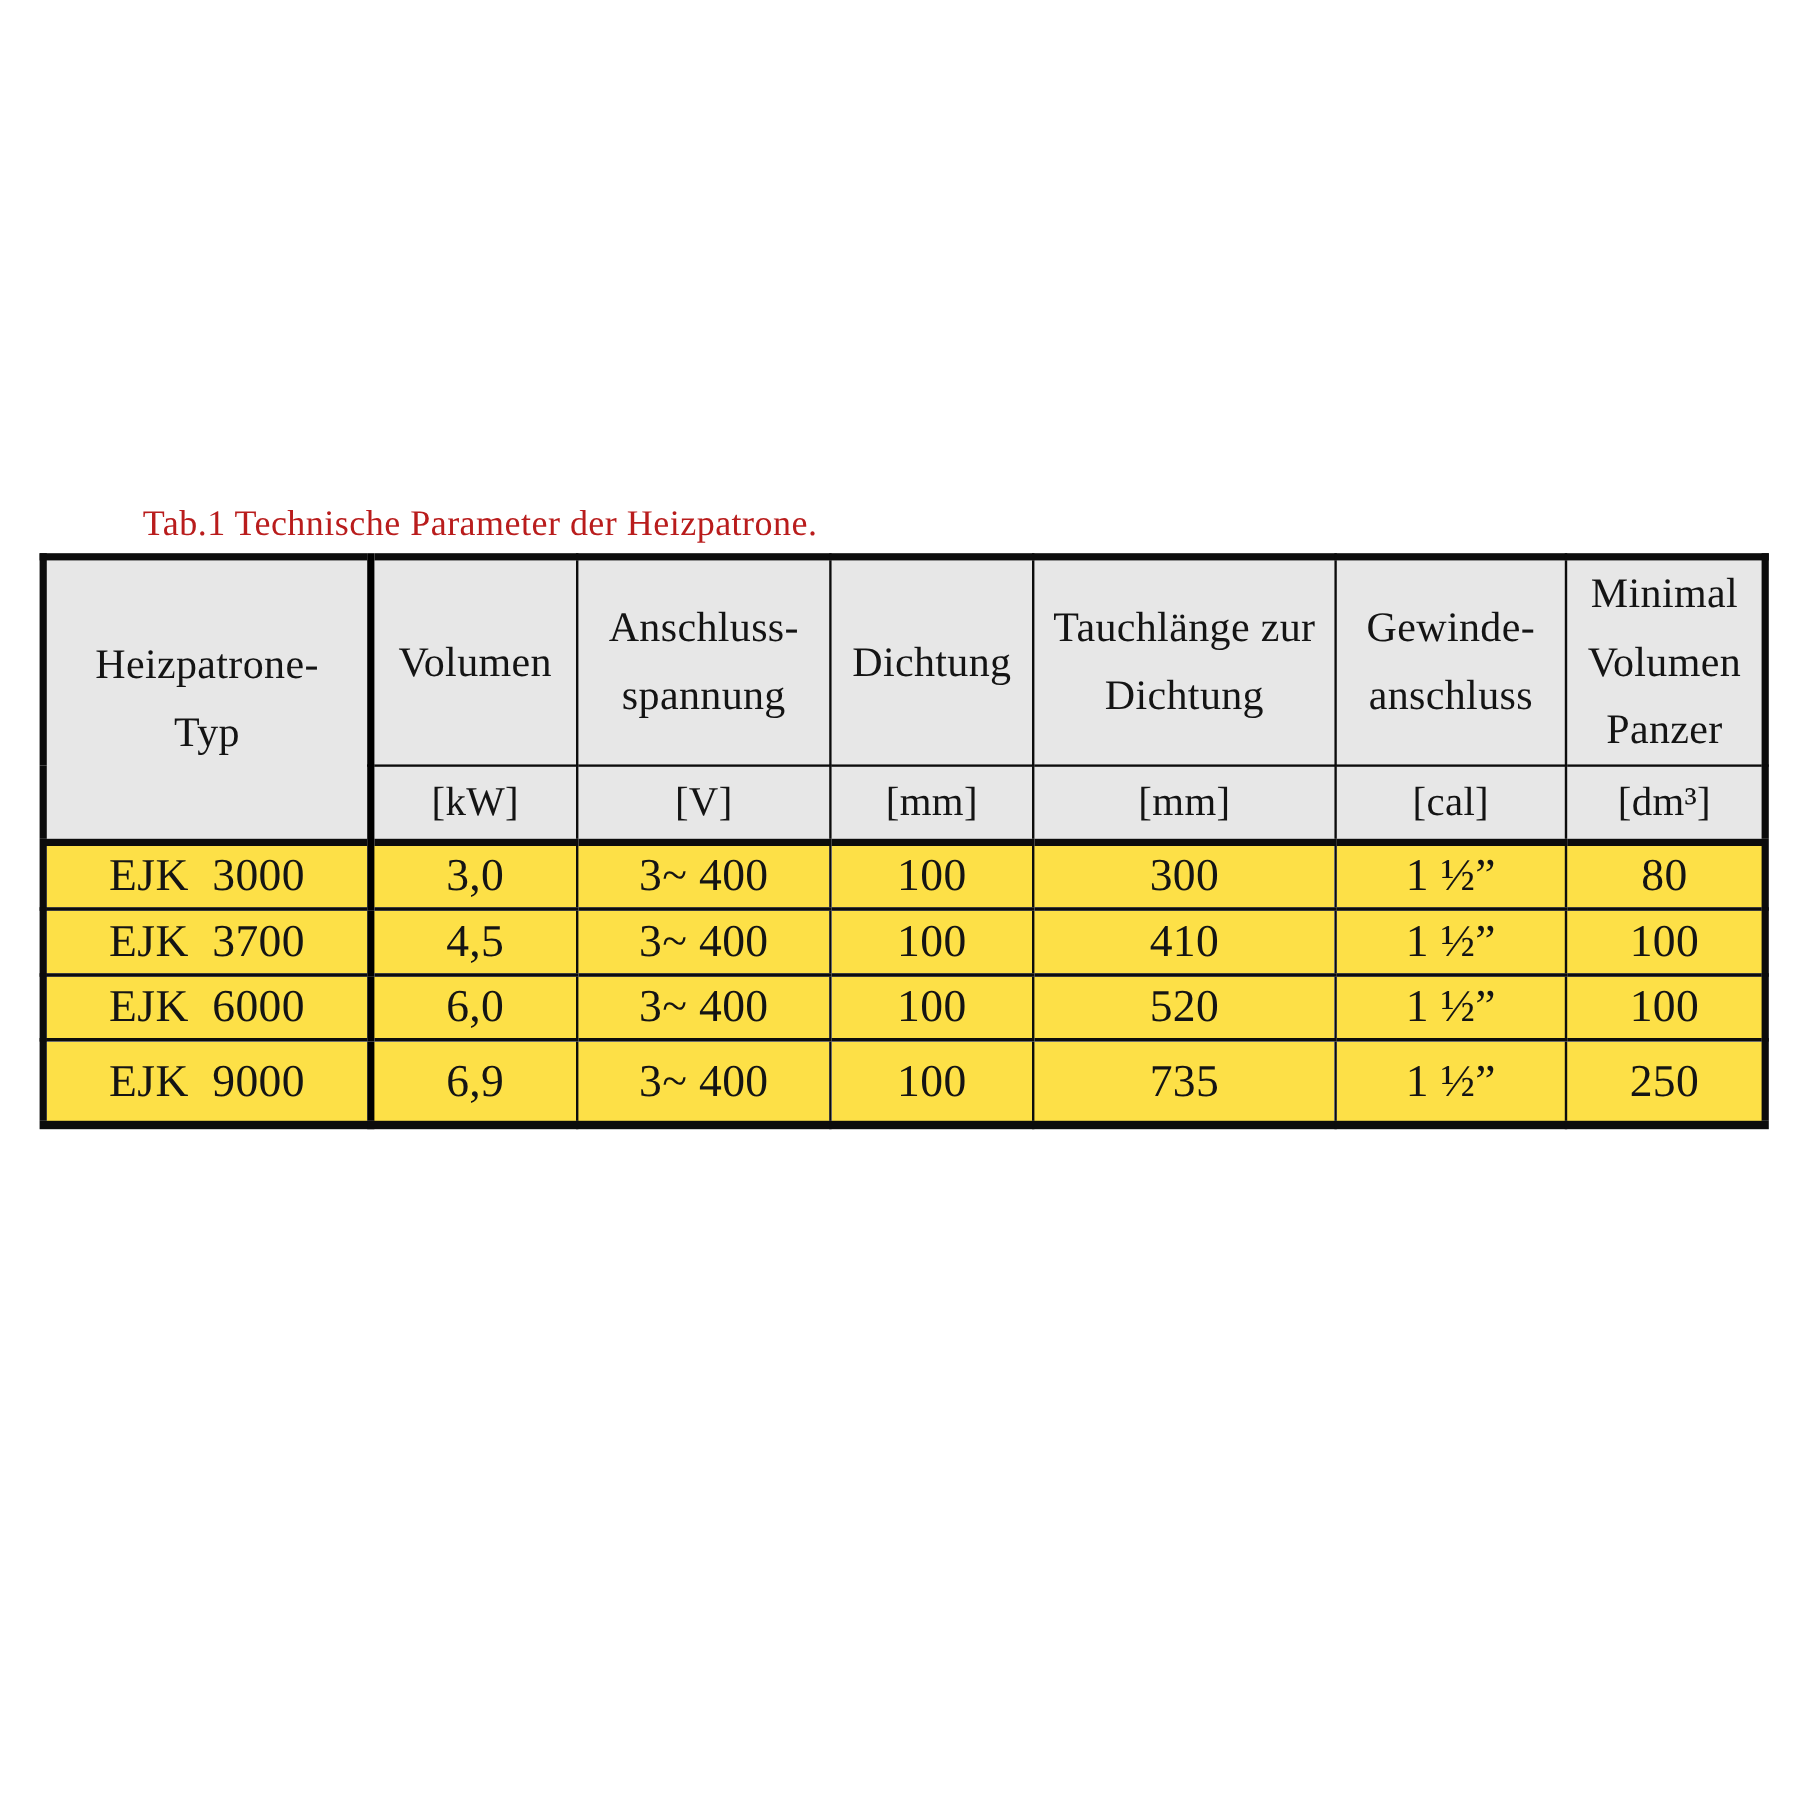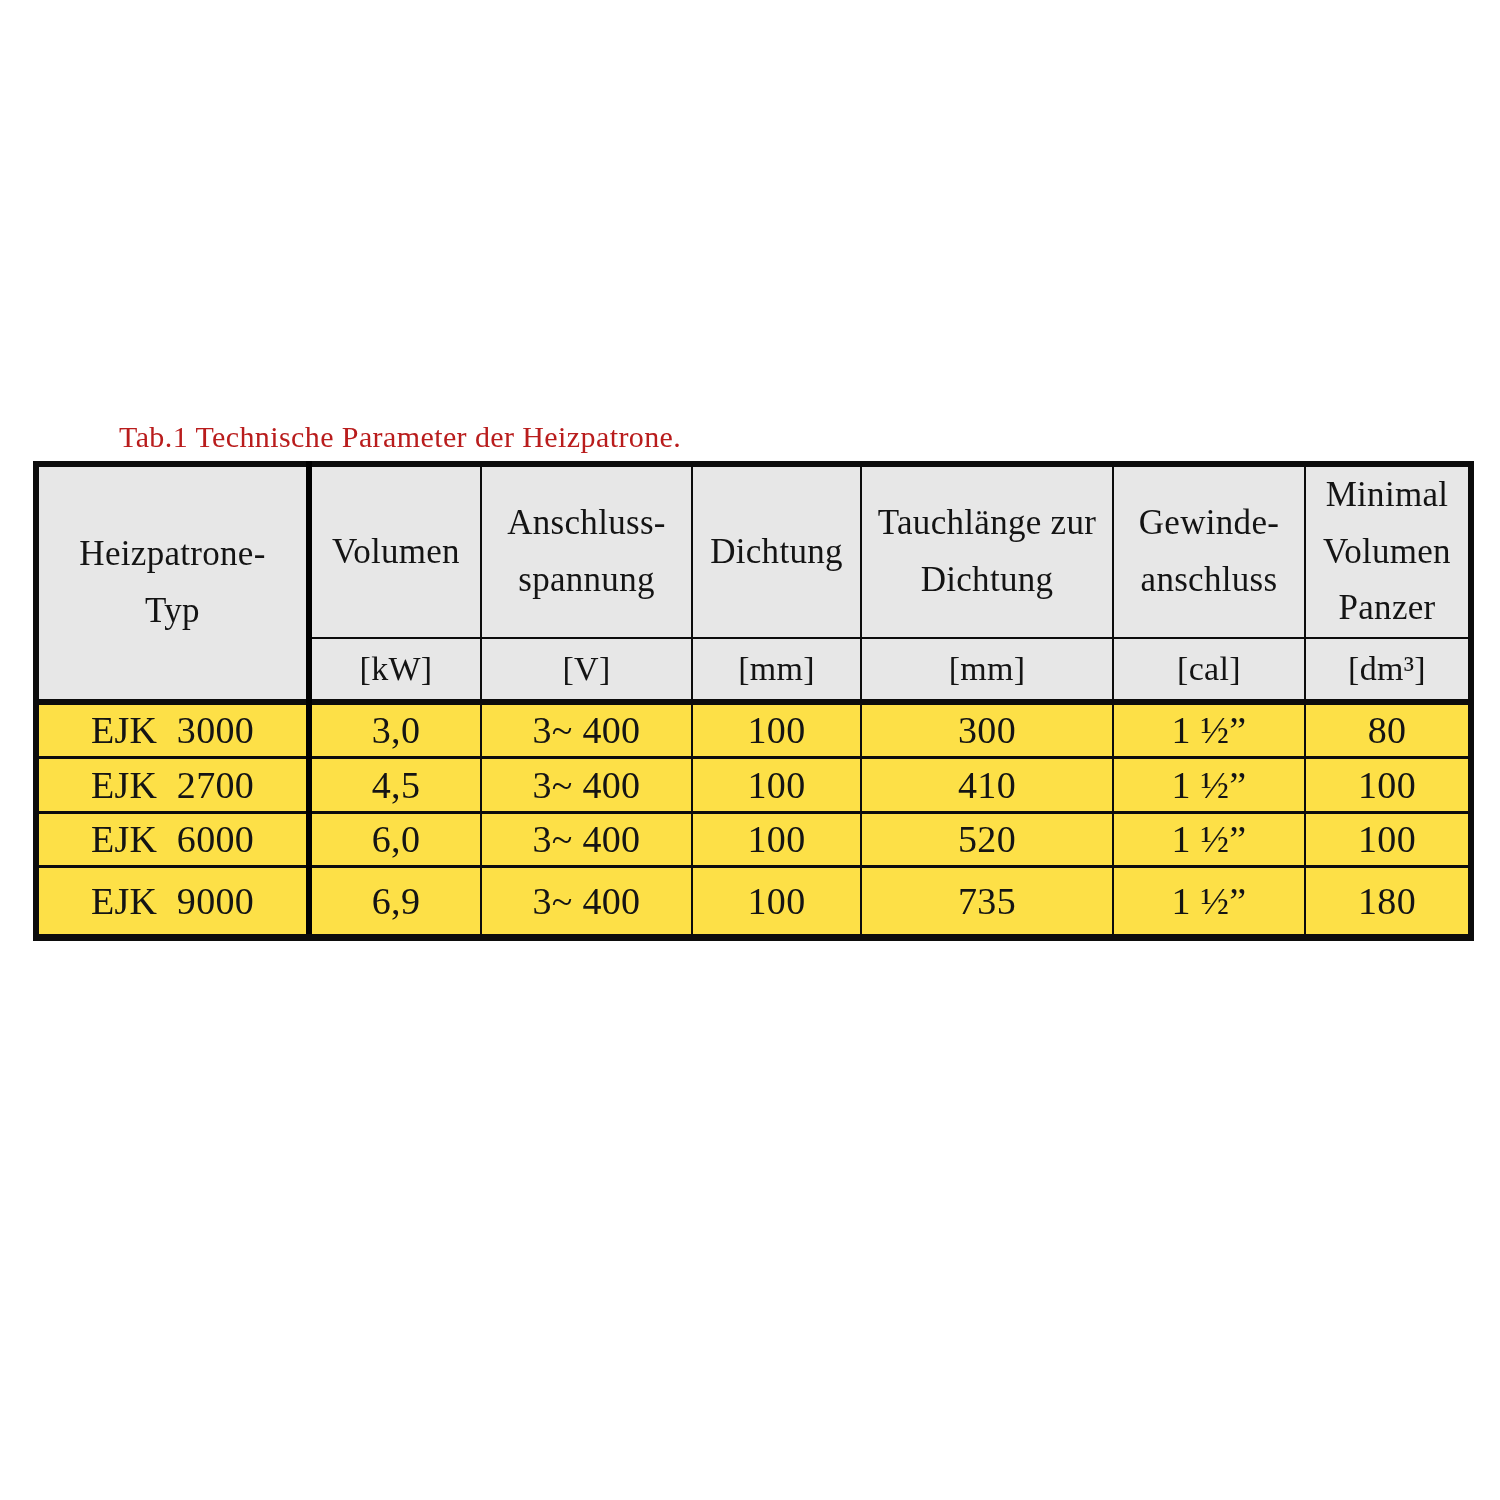--- a/index.html
+++ b/index.html
@@ -127,21 +127,21 @@
       <tr class="drow first-data r1">
         <td class="type-cell">EJK  3000</td>
         <td>3,0</td>
         <td>3~ 400</td>
         <td>100</td>
         <td>300</td>
         <td>1 ½”</td>
         <td>80</td>
       </tr>
       <tr class="drow r2">
-        <td class="type-cell">EJK  2700</td>
+        <td class="type-cell">EJK  3700</td>
         <td>4,5</td>
         <td>3~ 400</td>
         <td>100</td>
         <td>410</td>
         <td>1 ½”</td>
         <td>100</td>
       </tr>
       <tr class="drow r3">
         <td class="type-cell">EJK  6000</td>
         <td>6,0</td>
@@ -151,18 +151,18 @@
         <td>1 ½”</td>
         <td>100</td>
       </tr>
       <tr class="drow r4">
         <td class="type-cell">EJK  9000</td>
         <td>6,9</td>
         <td>3~ 400</td>
         <td>100</td>
         <td>735</td>
         <td>1 ½”</td>
-        <td>180</td>
+        <td>250</td>
       </tr>
     </tbody>
   </table>
 
 </div>
 
 </body></html>

